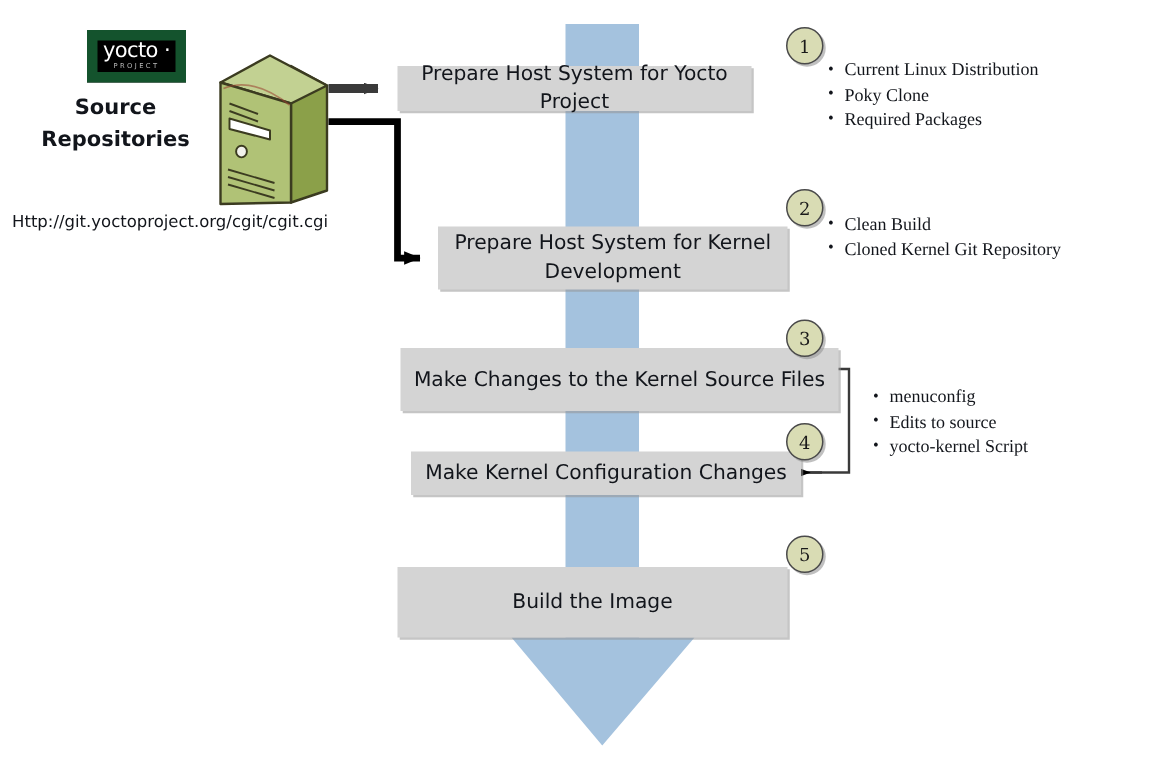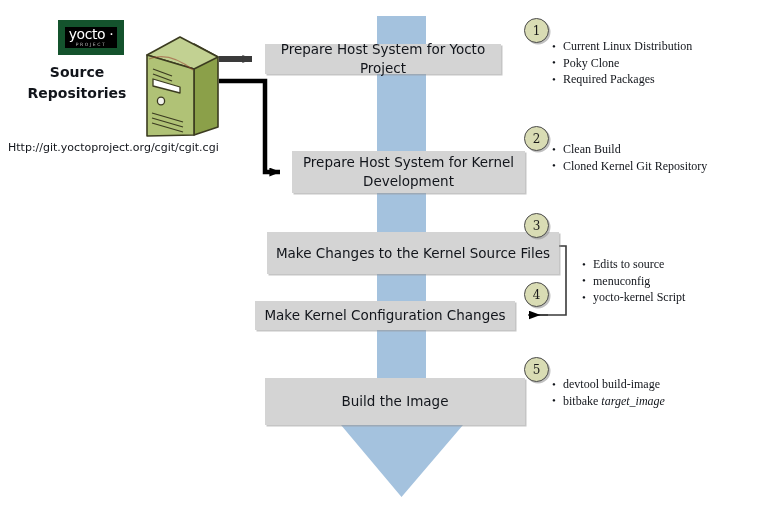--- a/index.html
+++ b/index.html
@@ -264,41 +264,35 @@
     </ul>
   </div>
 
   <div class="pbox" style="left:244px; top:232px; width:292px; height:42px;margin-left:23px;">
     <span>Make Changes to the Kernel Source Files</span>
   </div>
   <div class="step-circle" style="left:524px; top:213px;">
     <span>3</span>
   </div>
 
-  <div class="pbox" style="left:255px; top:301px; width:260px; height:29px;">
+  <div class="pbox" style="left:274px; top:301px; width:260px; height:29px;">
     <span>Make Kernel Configuration Changes</span>
   </div>
   <div class="step-circle" style="left:524px; top:282px;">
     <span>4</span>
   </div>
 
   <div class="bullets" style="left:581px; top:256px; width:180px;">
     <ul>
+      <li>menuconfig</li>
       <li>Edits to source</li>
-      <li>menuconfig</li>
       <li>yocto-kernel Script</li>
     </ul>
   </div>
 
   <div class="pbox" style="left:265px; top:378px; width:260px; height:47px;">
     <span>Build the Image</span>
   </div>
   <div class="step-circle" style="left:524px; top:357px;">
     <span>5</span>
   </div>
-  <div class="bullets" style="left:551px; top:376px; width:200px;">
-    <ul>
-      <li>devtool build-image</li>
-      <li><span>bitbake </span><span class="ital">target_image</span></li>
-    </ul>
-  </div>
 
 </div>
 
 </body></html>

